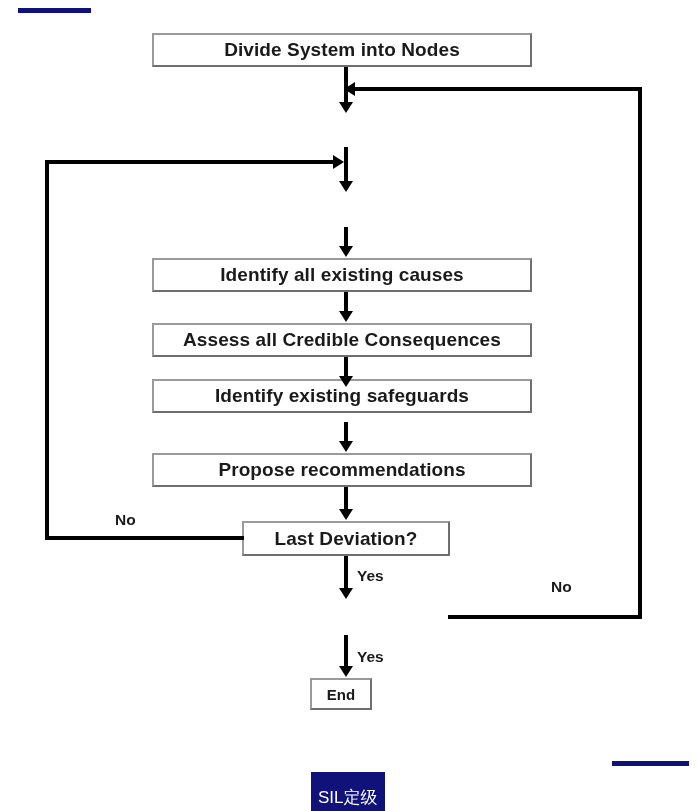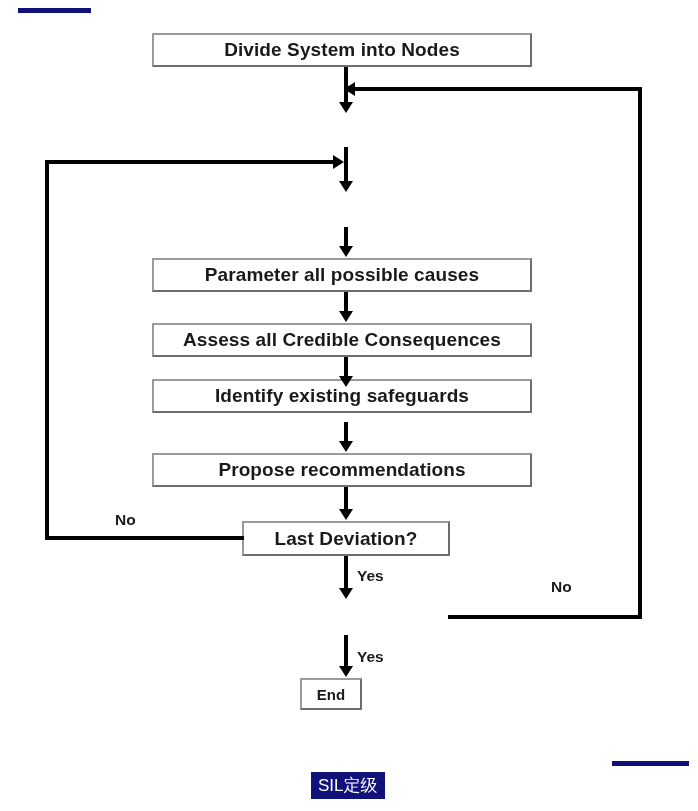--- a/index.html
+++ b/index.html
@@ -87,49 +87,49 @@
   
   .rule {
     position: absolute;
     background: #11117a;
   }
   .caption {
     position: absolute;
     background: #11117a;
     color: #ffffff;
     font-size: 17px;
-    padding: 4px 7px 3px 7px;
+    padding: 16px 7px 3px 7px;
     white-space: nowrap;
     line-height: 1.15;
   }
 </style>
 </head>
 <body>
 
 <div id="canvas">
 
   <div class="rule" style="left:18px; top:8px; width:73px; height:5px;"></div>
   <div class="rule" style="left:612px; top:761px; width:77px; height:5px;"></div>
 
   <div class="node" style="left:152px; top:33px; width:380px; height:34px;">Divide System into Nodes</div>
 
 
 
-  <div class="node" style="left:152px; top:258px; width:380px; height:34px;">Parameter all possible causes</div>
+  <div class="node" style="left:152px; top:258px; width:380px; height:34px;">Identify all existing causes</div>
 
   <div class="node" style="left:152px; top:323px; width:380px; height:34px;">Assess all Credible Consequences</div>
 
   <div class="node" style="left:152px; top:379px; width:380px; height:34px;">Identify existing safeguards</div>
 
   <div class="node" style="left:242px; top:521px; width:208px; height:35px;">Last Deviation?</div>
 
   <div class="node" style="left:152px; top:453px; width:380px; height:34px;">Propose recommendations</div>
 
 
-  <div class="node small" style="left:300px; top:678px; width:62px; height:32px;">End</div>
+  <div class="node small" style="left:310px; top:678px; width:62px; height:32px;">End</div>
 
   <div class="vline" style="left:344px; top:67px; height:37px;"></div>
   <div class="arrow-down" style="left:339px; top:102px;"></div>
 
   <div class="vline" style="left:344px; top:147px; height:34px;"></div>
   <div class="arrow-down" style="left:339px; top:181px;"></div>
 
   <div class="vline" style="left:344px; top:227px; height:20px;"></div>
   <div class="arrow-down" style="left:339px; top:246px;"></div>
 

